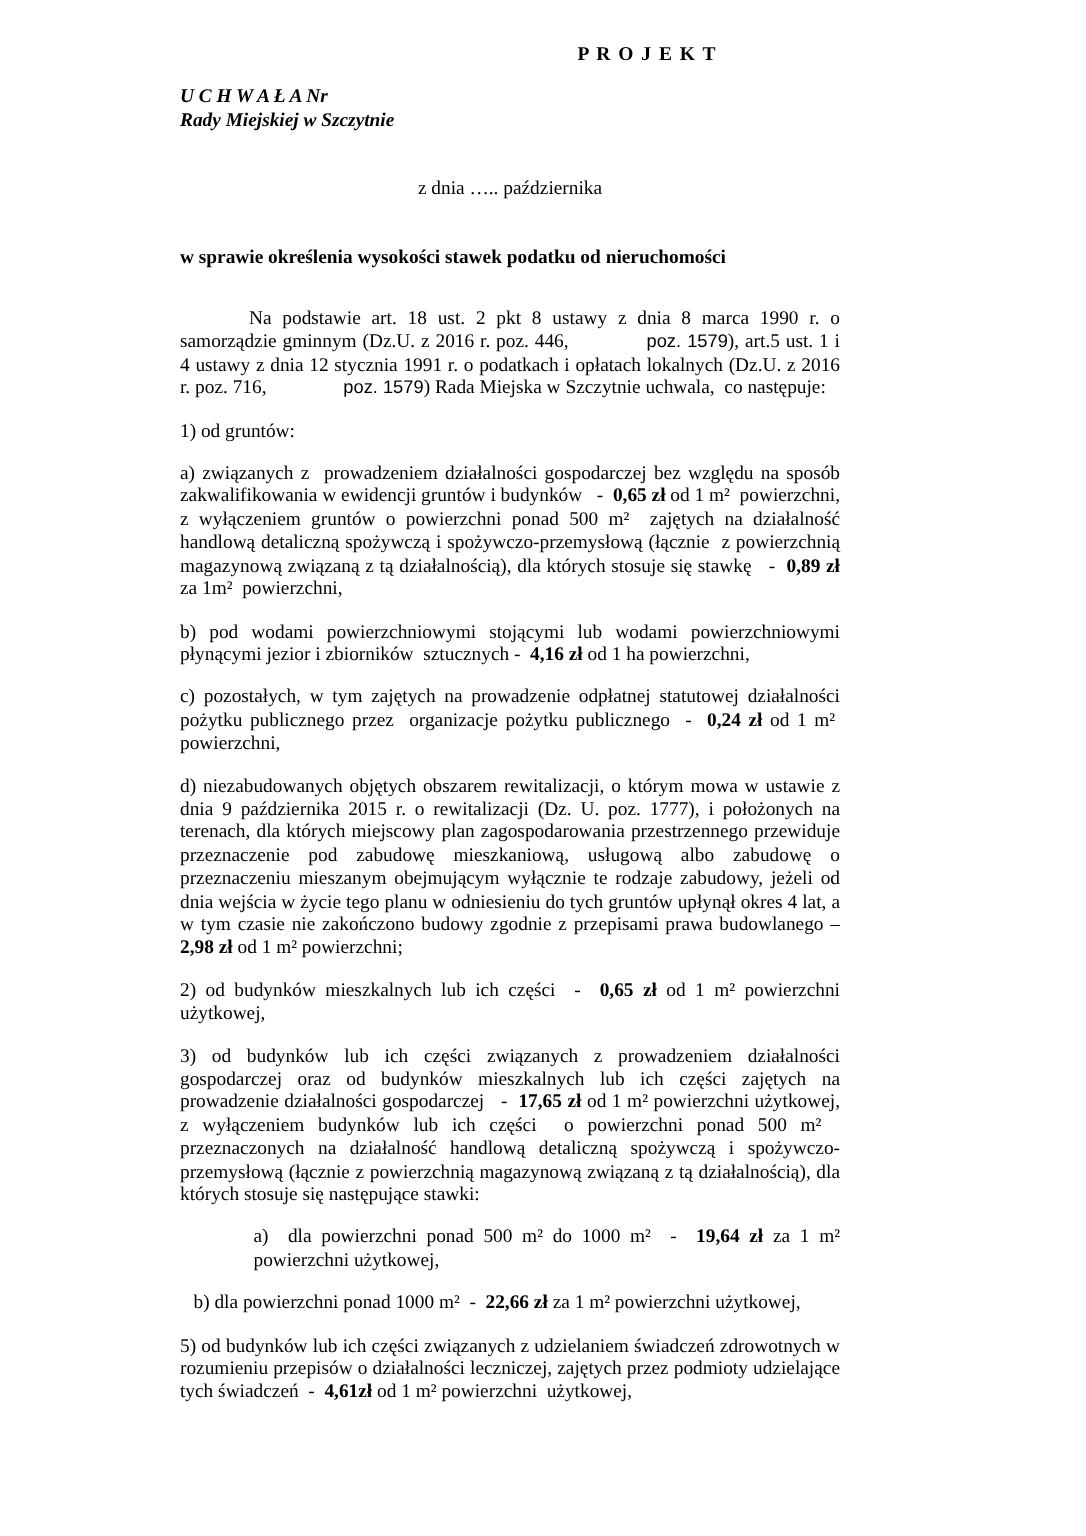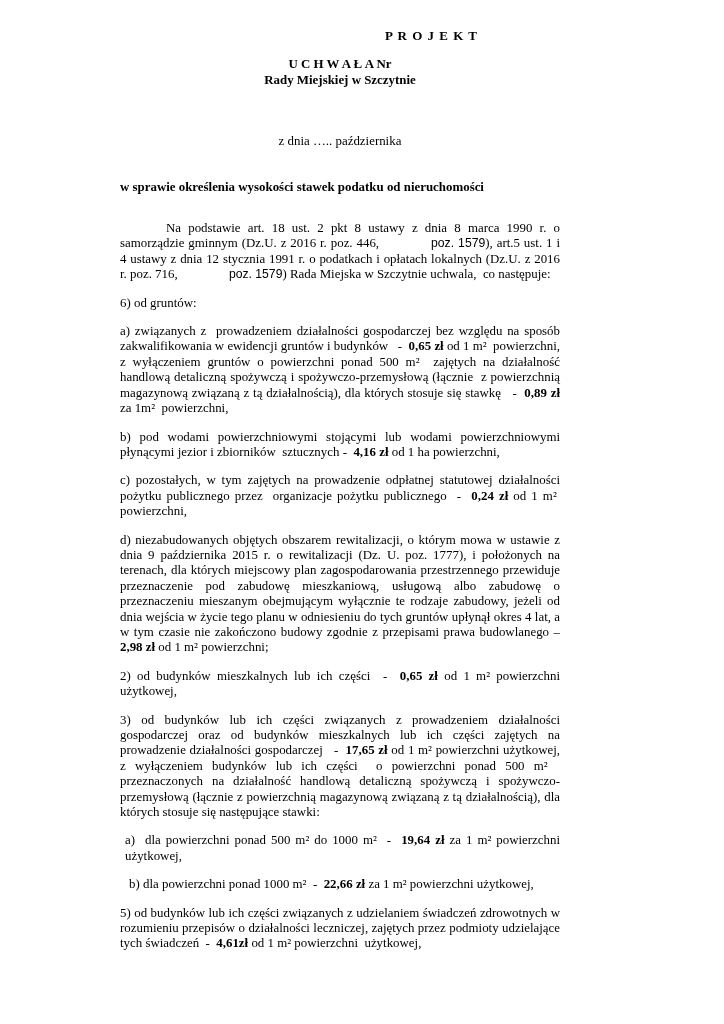--- a/index.html
+++ b/index.html
@@ -21,42 +21,42 @@
     overflow: hidden;
   }
   .project {
     text-align: right;
     font-weight: bold;
     letter-spacing: 1px;
     margin-right: 82px;
     font-size: 13px;
   }
   .title-block {
-    text-align: center;
     font-weight: bold;
     margin-top: 14px;
+    font-style: italic;
   }
   .title-line { display: block; }
   .date-line {
     text-align: center;
-    margin-top: 46px;
+    margin-top: 30px;
   }
   .subject {
     font-weight: bold;
     margin-top: 30px;
   }
   p.body {
     margin: 13px 0 0 0;
     text-align: justify;
   }
   p.first-para {
     margin-top: 26px;
     text-indent: 46px;
   }
-  p.ind-3a { padding-left: 5px; }
+  p.ind-3a { padding-left: 5px; margin-left: 44px; }
   p.ind-3b { padding-left: 9px; }
   p.hang-4 {
     padding-left: 32px;
     text-indent: -12px;
   }
   .sans {
     font-family: "Liberation Sans", "DejaVu Sans", sans-serif;
     font-size: 12.2px;
     margin-left: 48px;
   }
@@ -74,21 +74,21 @@
     <span class="title-line">Rady Miejskiej w Szczytnie</span>
   </div>
 
   <div class="date-line">z dnia  …..  października</div>
 
   <div class="subject">w sprawie określenia wysokości stawek podatku od nieruchomości</div>
 
   <p class="body first-para"><span>Na podstawie art. 18 ust. 2 pkt 8 ustawy z dnia 8 marca 1990 r. o samorządzie gminnym (Dz.U. z 2016 r. poz. 446, </span><span class="sans">poz. 1579</span><span>), art.5 ust. 1 i 4 ustawy z dnia 12 stycznia 1991 r. o podatkach i opłatach lokalnych (Dz.U. z 2016 r. poz. 716, </span><span class="sans">poz. 1579</span><span>) Rada Miejska w Szczytnie uchwala,&nbsp; co następuje:</span></p>
 
 
-  <p class="body">6) od gruntów:</p>
+  <p class="body">1) od gruntów:</p>
 
   <p class="body"><span>a) związanych z&nbsp; prowadzeniem działalności gospodarczej bez względu na sposób zakwalifikowania w ewidencji gruntów i budynków&nbsp;&nbsp; - &nbsp;</span><span class="b">0,65 zł</span><span> od 1 m²&nbsp; powierzchni, z wyłączeniem gruntów o powierzchni ponad 500 m²&nbsp; zajętych na działalność handlową detaliczną spożywczą i spożywczo-przemysłową (łącznie&nbsp; z powierzchnią magazynową związaną z tą działalnością), dla których stosuje się stawkę&nbsp;&nbsp; - &nbsp;</span><span class="b">0,89 zł</span><span> za 1m²&nbsp; powierzchni,</span></p>
 
   <p class="body"><span>b) pod wodami powierzchniowymi stojącymi lub wodami powierzchniowymi płynącymi jezior i zbiorników&nbsp; sztucznych - &nbsp;</span><span class="b">4,16 zł</span><span> od 1 ha powierzchni,</span></p>
 
   <p class="body"><span>c) pozostałych, w tym zajętych na prowadzenie odpłatnej statutowej działalności pożytku publicznego przez&nbsp; organizacje pożytku publicznego&nbsp; - &nbsp;</span><span class="b">0,24 zł</span><span> od 1 m²&nbsp; powierzchni,</span></p>
 
   <p class="body"><span>d) niezabudowanych objętych obszarem rewitalizacji, o którym mowa w ustawie z dnia 9 października 2015 r. o rewitalizacji (Dz. U. poz. 1777), i położonych na terenach, dla których miejscowy plan zagospodarowania przestrzennego przewiduje przeznaczenie pod zabudowę mieszkaniową, usługową albo zabudowę o przeznaczeniu mieszanym obejmującym wyłącznie te rodzaje zabudowy, jeżeli od dnia wejścia w życie tego planu w odniesieniu do tych gruntów upłynął okres 4 lat, a w tym czasie nie zakończono budowy zgodnie z przepisami prawa budowlanego – </span><span class="b">2,98 zł</span><span> od 1 m² powierzchni;</span></p>
 
   <p class="body"><span>2) od budynków mieszkalnych lub ich części&nbsp; - &nbsp;</span><span class="b">0,65 zł</span><span> od 1 m² powierzchni użytkowej,</span></p>

